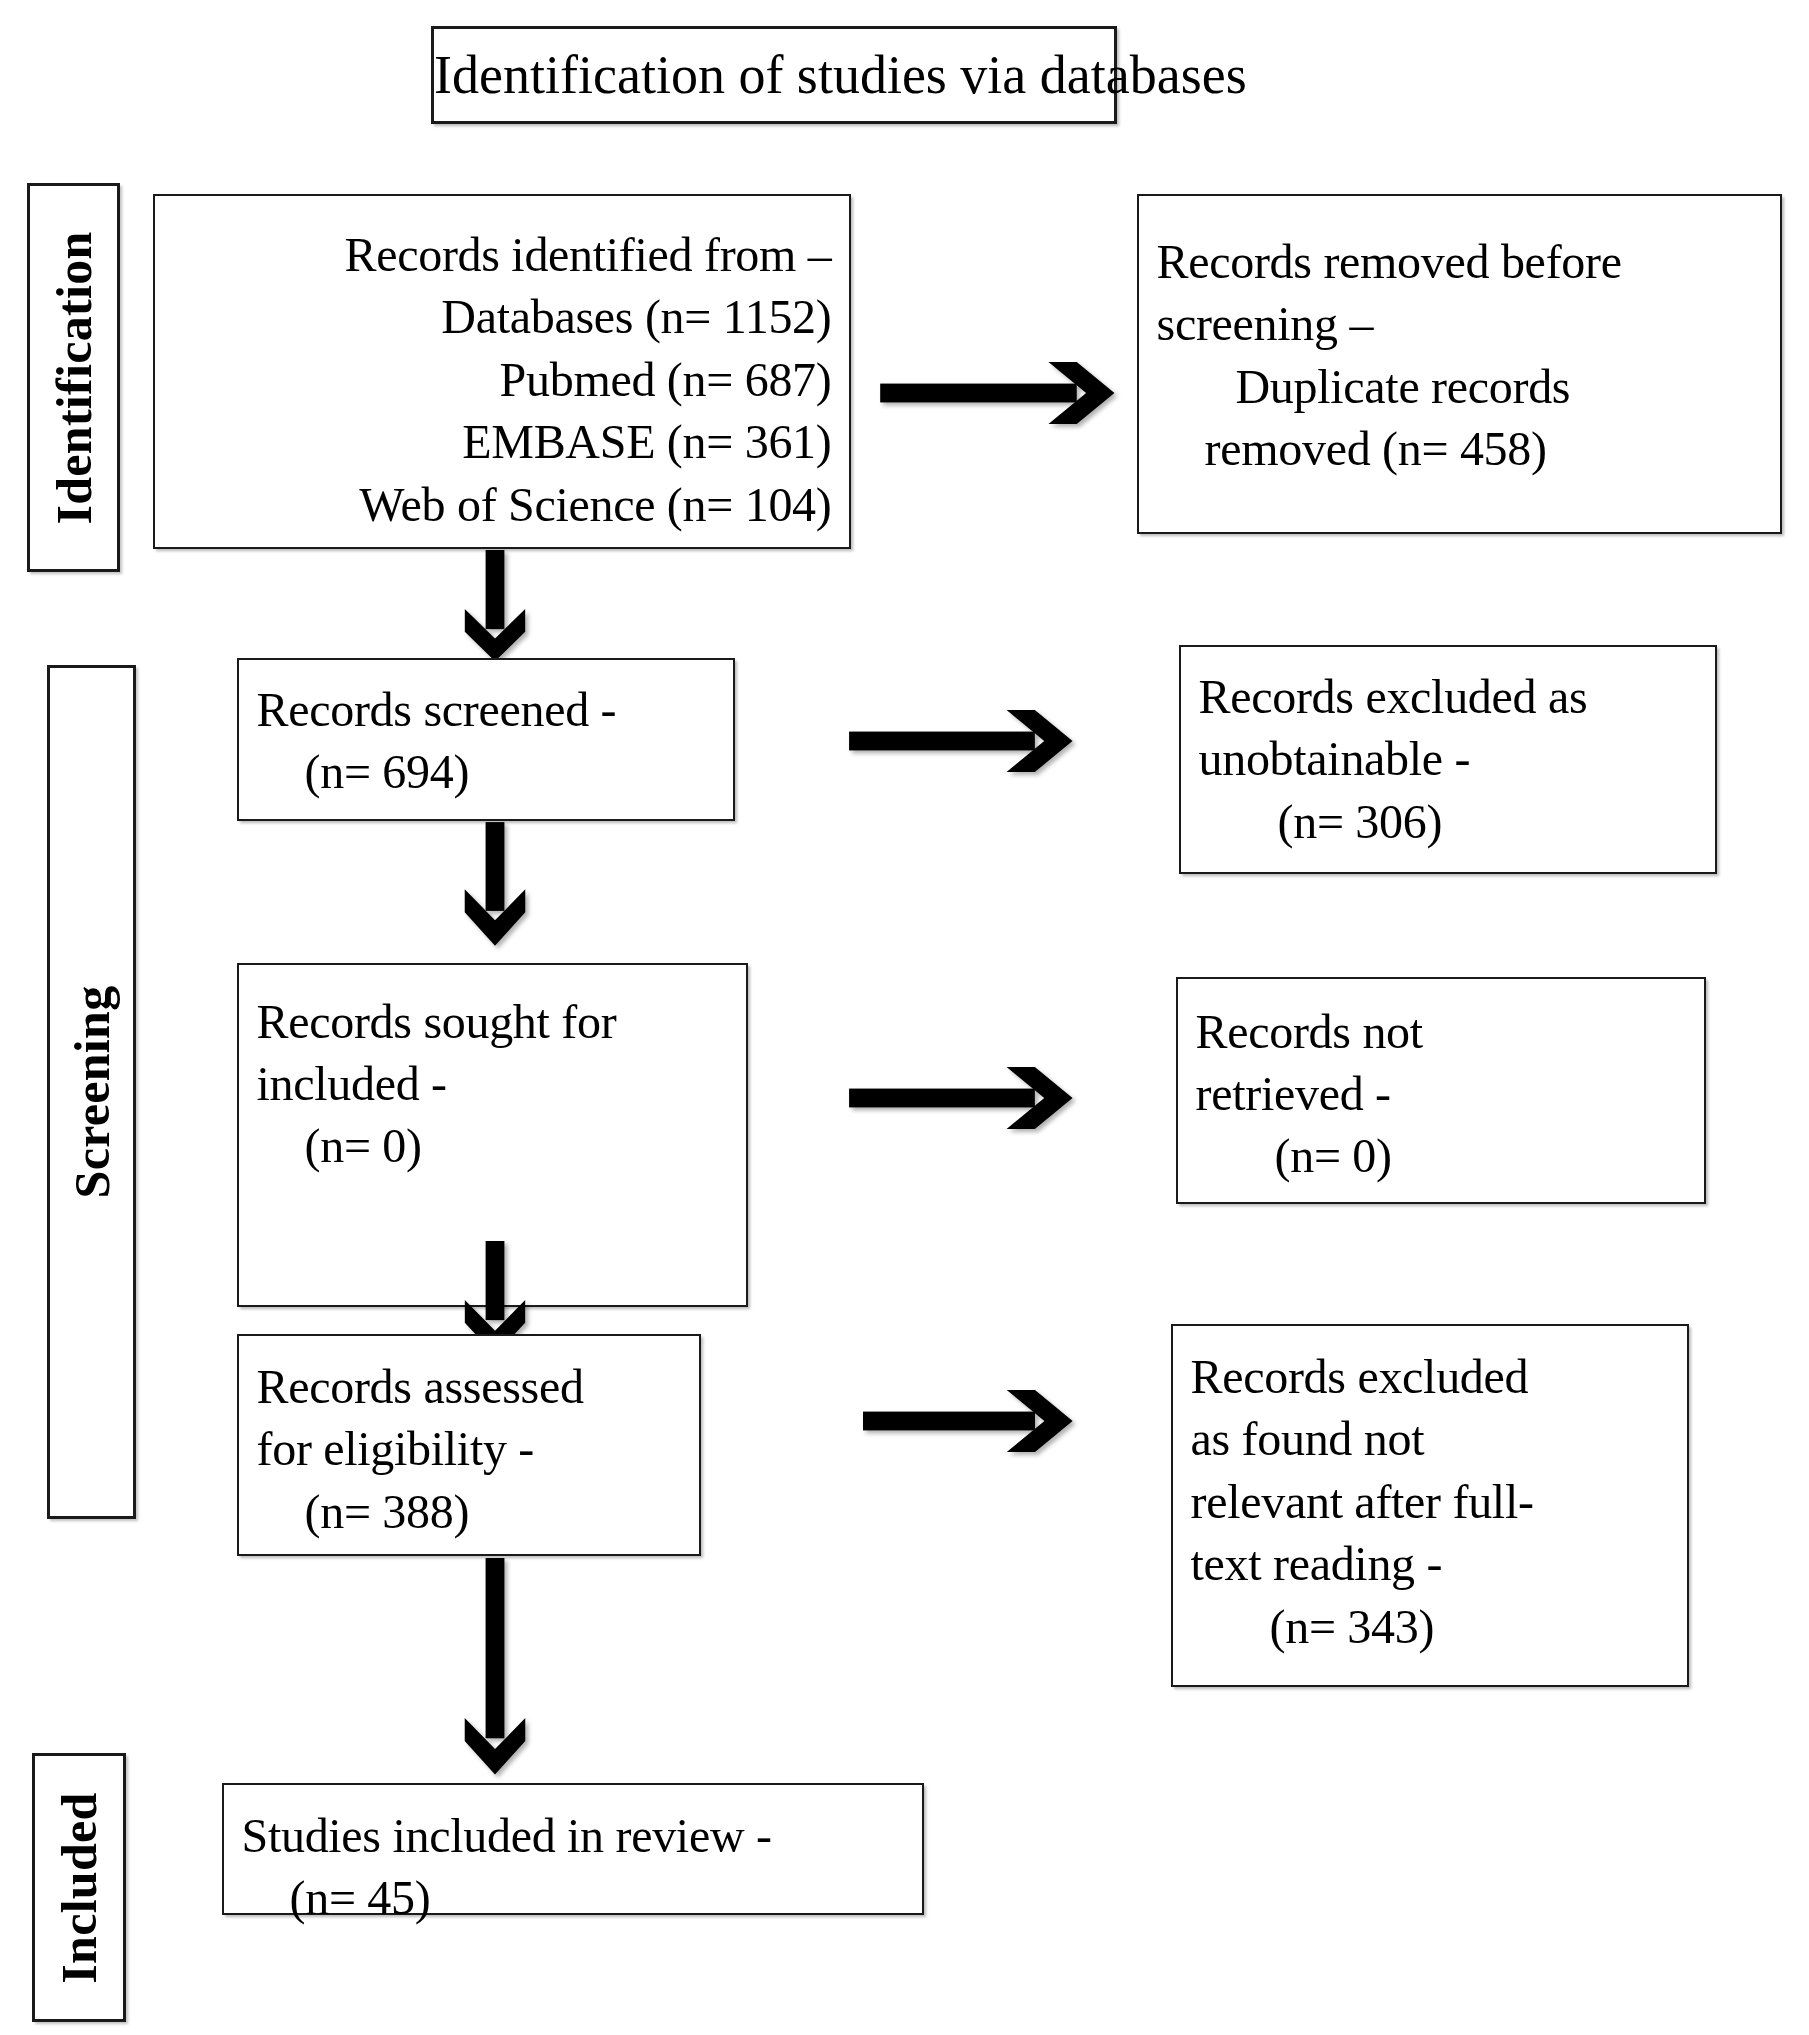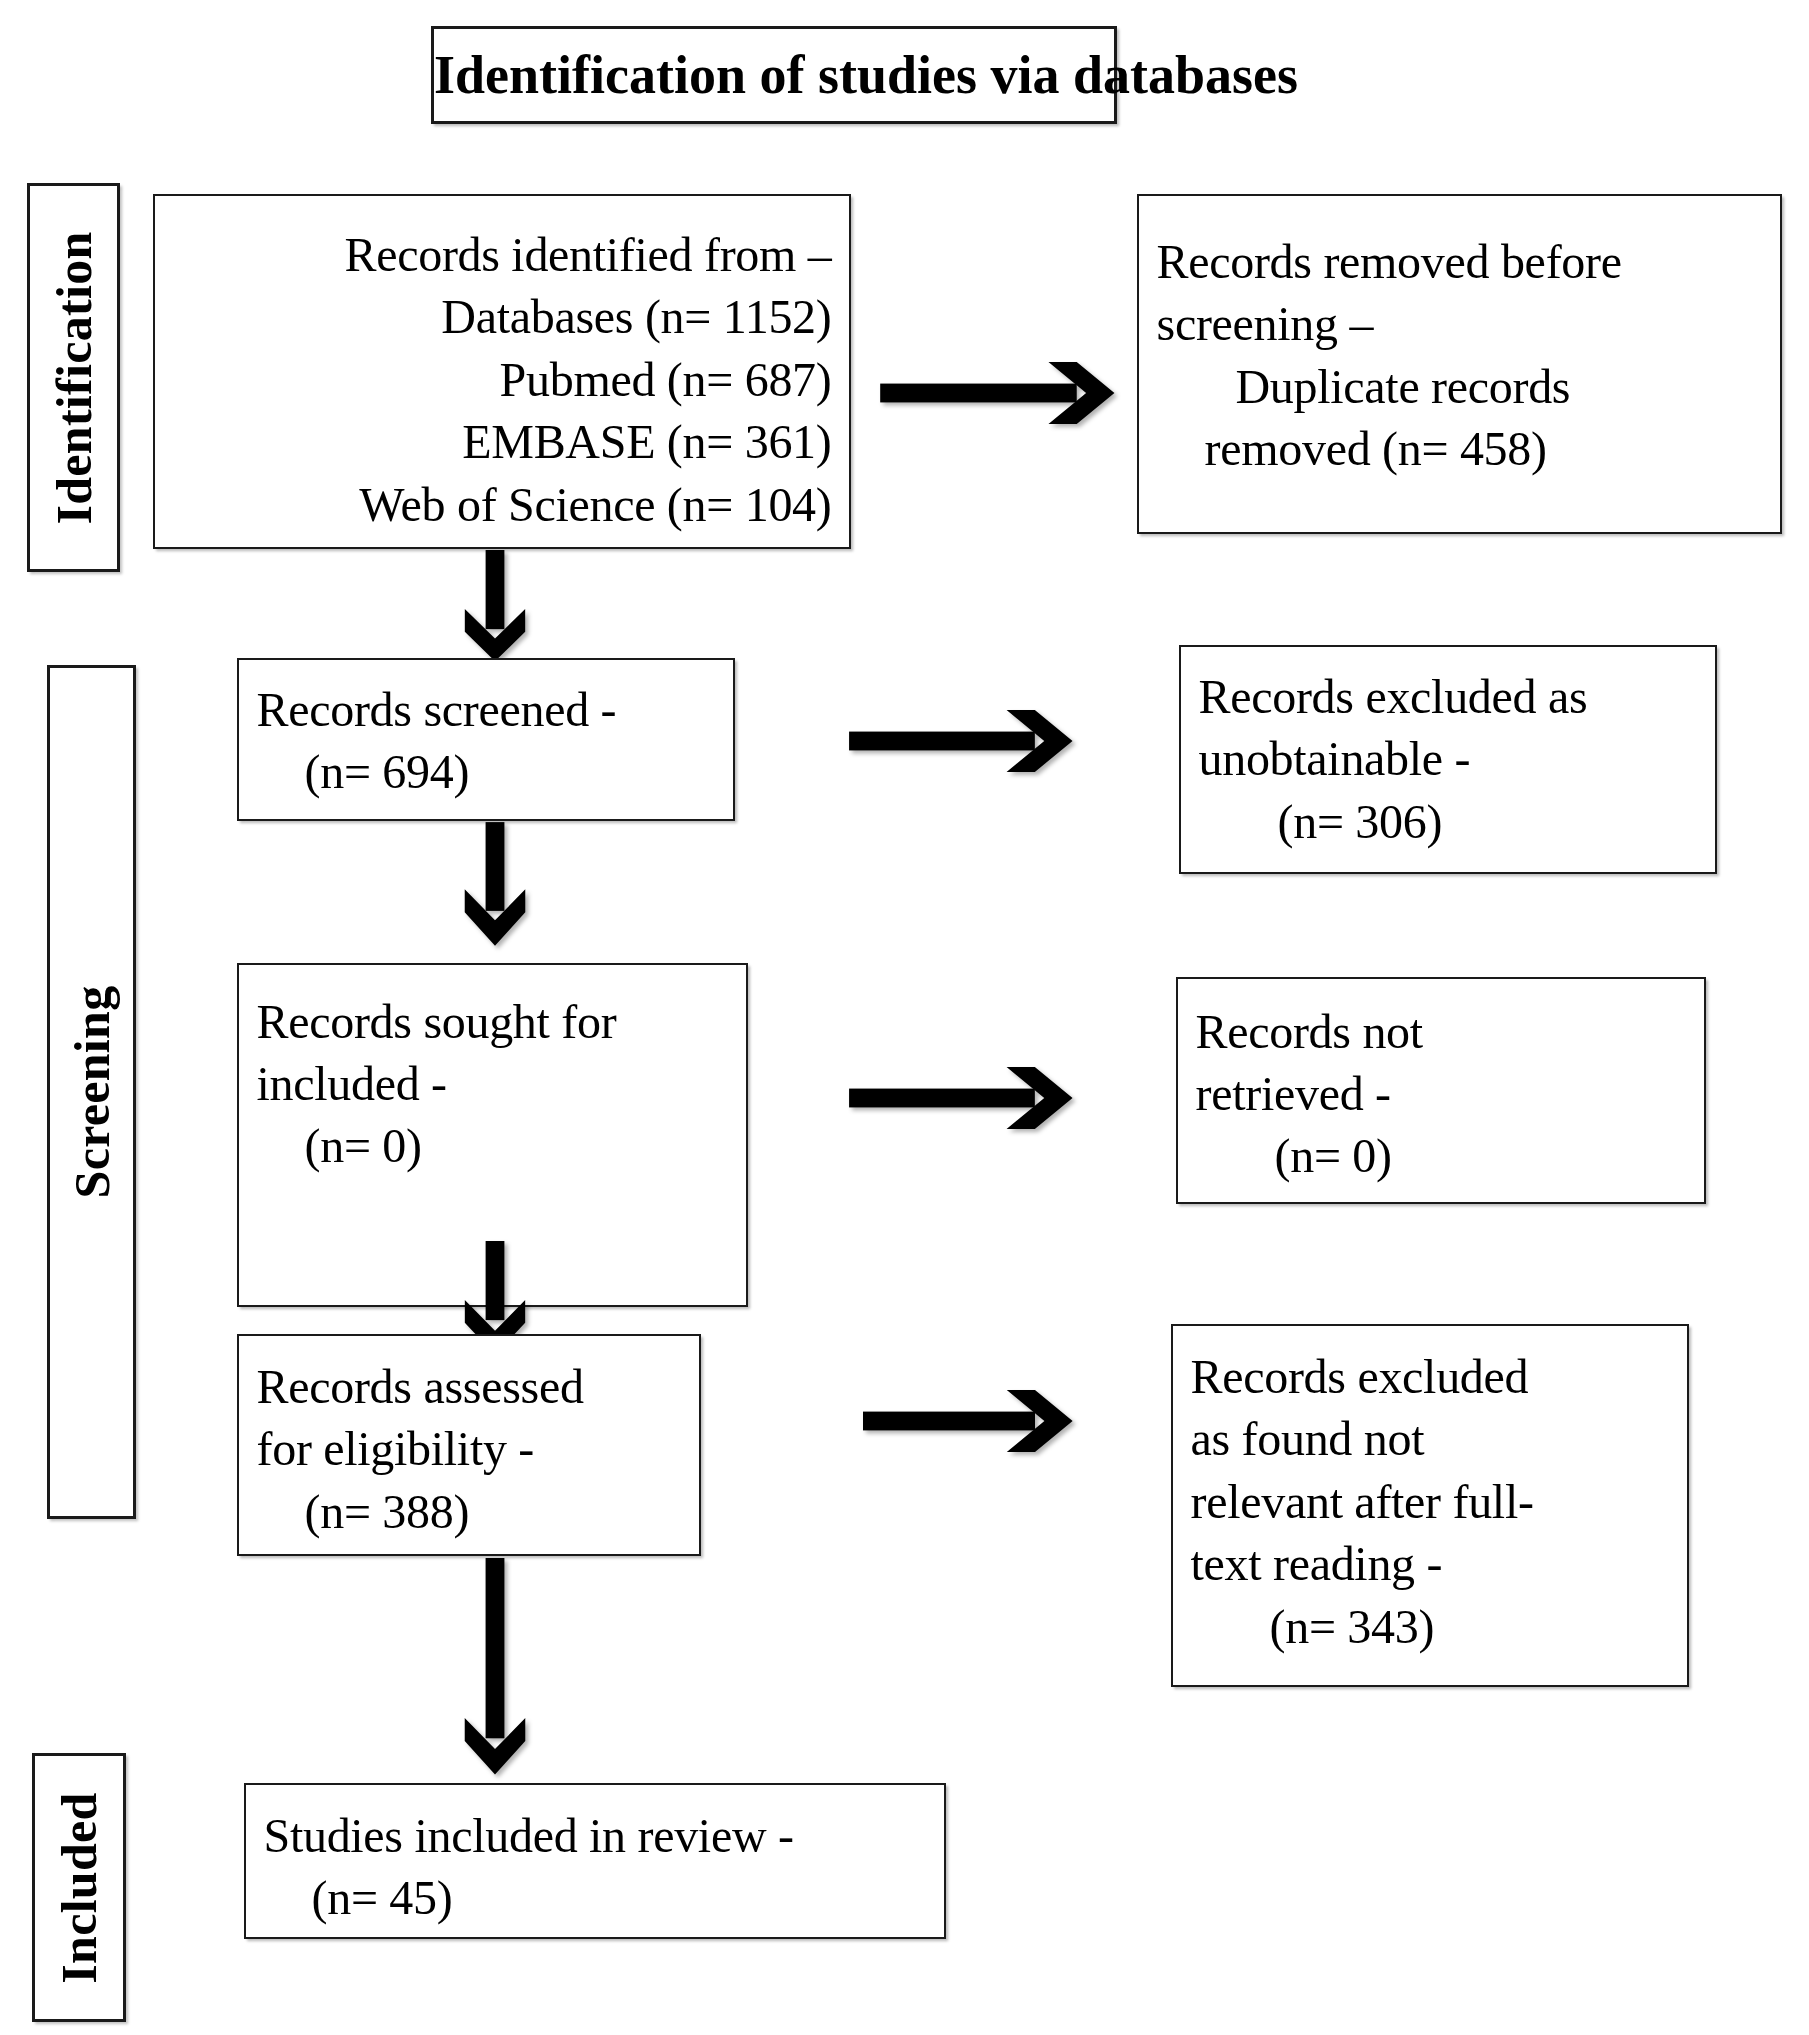--- a/index.html
+++ b/index.html
@@ -51,21 +51,21 @@
     border: 3.4px solid #1a1a1a;
     box-sizing: border-box;
     background: #fff;
     box-shadow: 3.4px 3.4px 2.7px rgba(0,0,0,0.28);
   }
   #title-banner .t {
     position: absolute;
     left: 0; right: 0; top: 50%;
     transform: translateY(-50%);
     text-align: center;
-    font-weight: bold;
+    font-weight: normal;
     font-size: 54px;
     color: #000;
     white-space: nowrap;
   }
 
   
   .stage {
     position: absolute;
     box-sizing: border-box;
     border: 3.4px solid #1a1a1a;
@@ -230,21 +230,21 @@
     </svg>
   </div>
 
   <div class="arrow arrow-shadow" style="left:458px; top:1558px;">
     <svg width="74" height="222" viewBox="0 0 110 330">
       <rect x="41" y="0" width="28" height="268" fill="#000"></rect>
       <path d="M 10 238 L 10 272 L 55 322 L 100 272 L 100 238 L 55 284 Z" fill="#000"></path>
     </svg>
   </div>
 
-  <div class="box" style="left:244px; top:1783px; width:702px; height:156px;">
+  <div class="box" style="left:222px; top:1783px; width:702px; height:132px;">
     <div class="box-text" style="top:20px;">
       <span class="ln">Studies included in review -</span>
       <span class="ln indent">(n= 45)</span>
     </div>
   </div>
 
 </div>
 
 
 </body></html>

